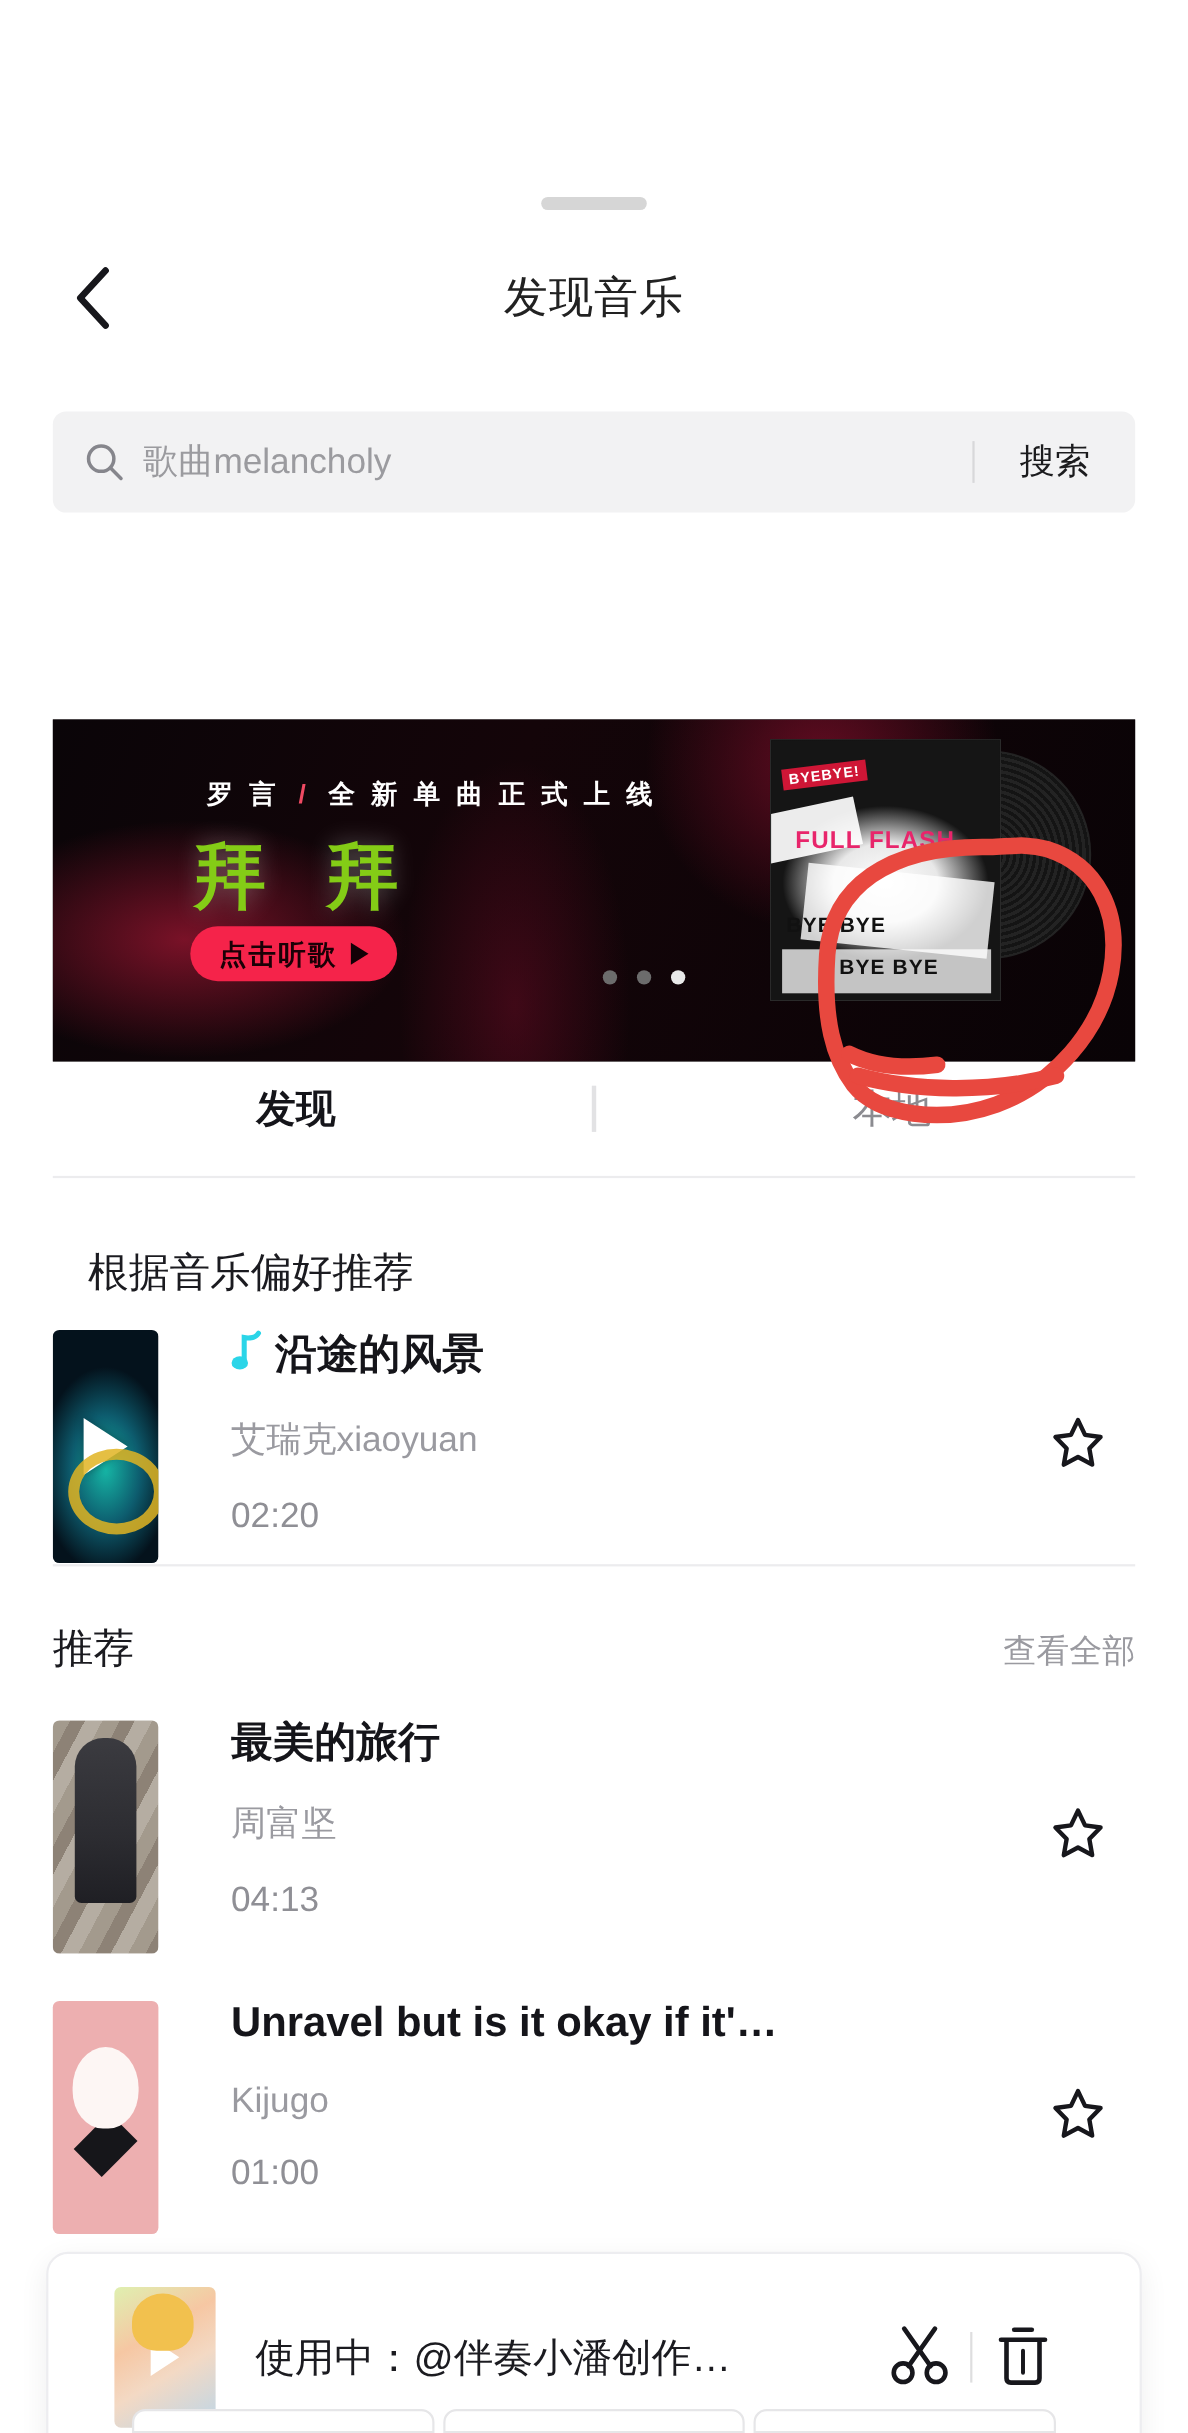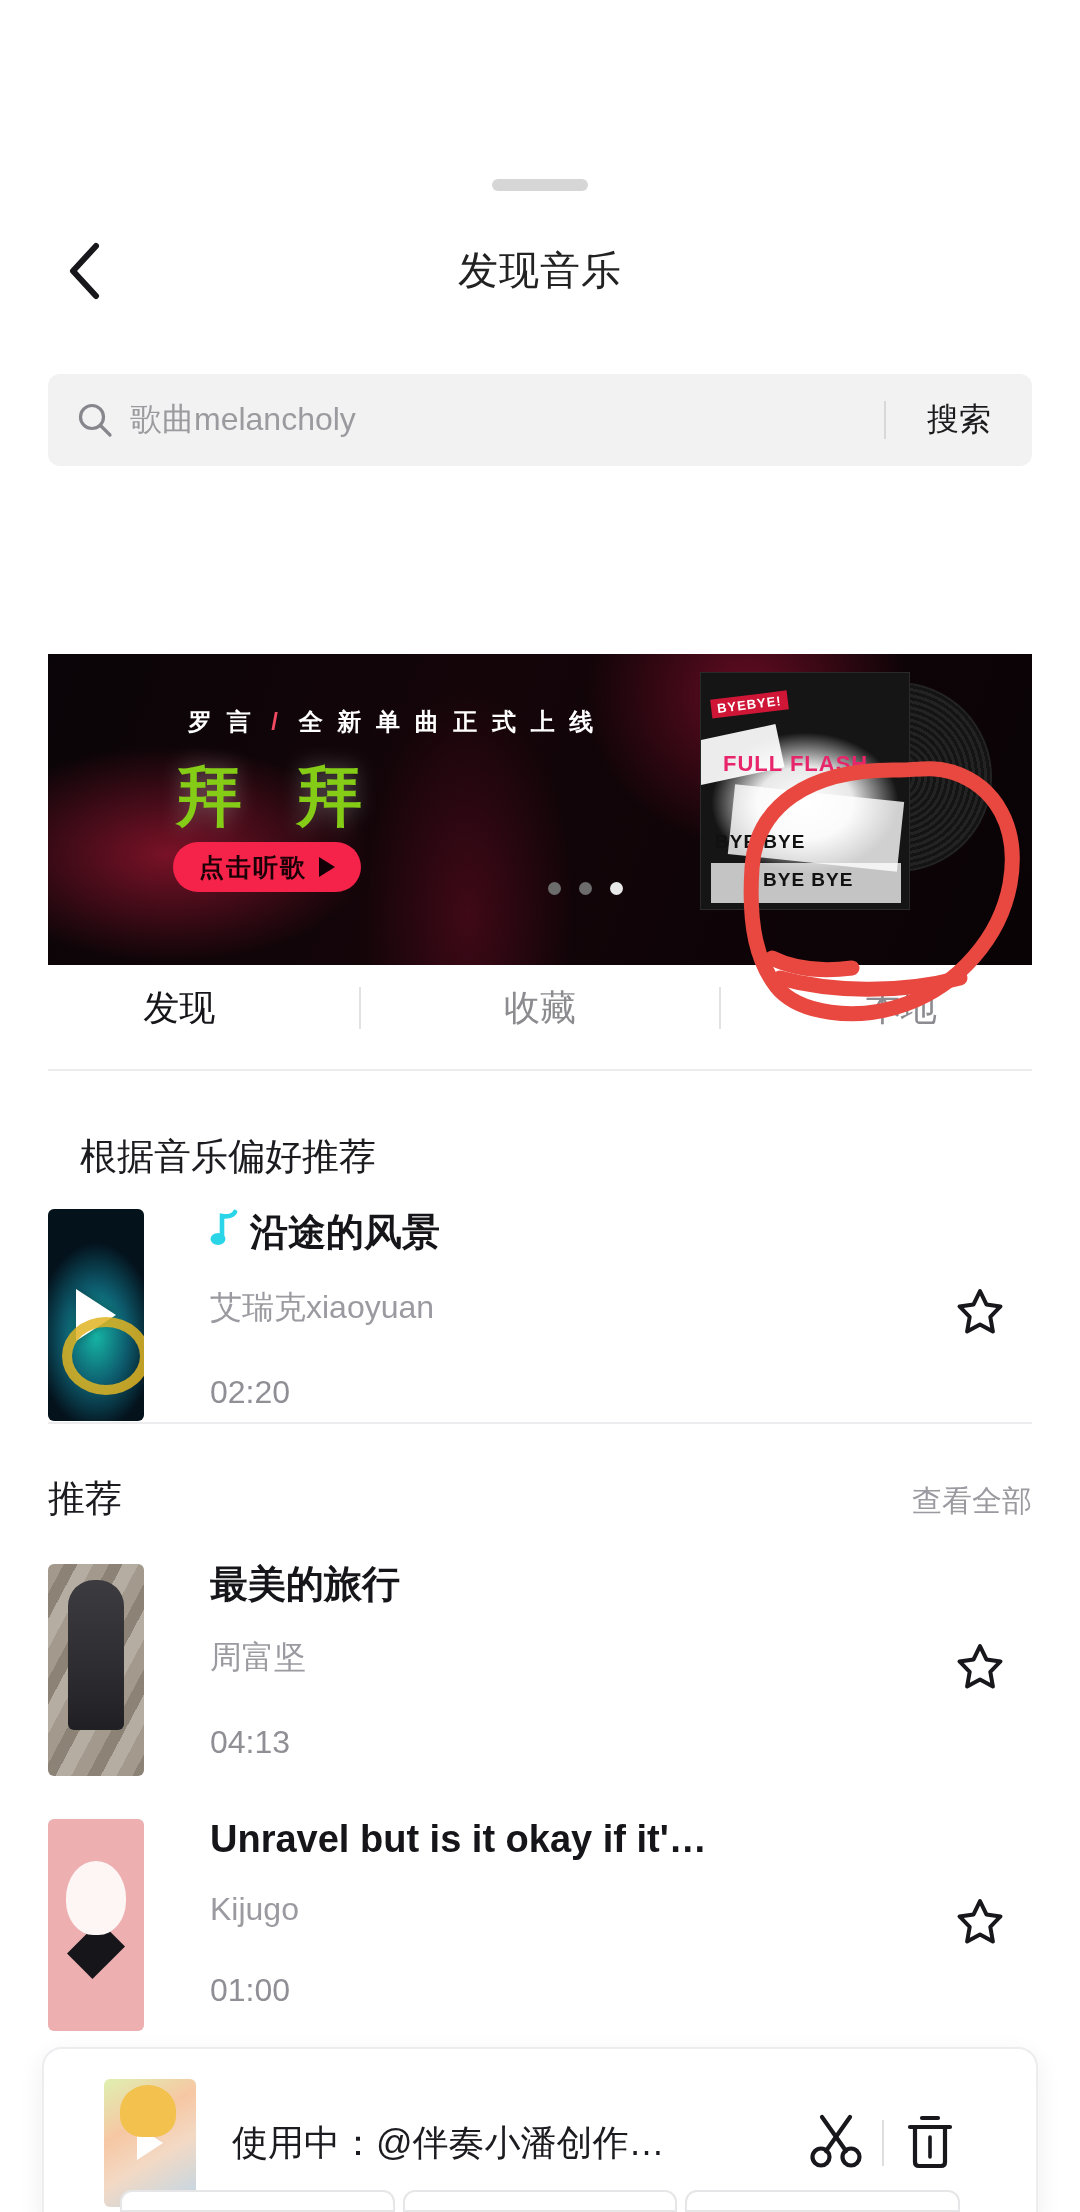--- a/index.html
+++ b/index.html
@@ -143,21 +143,21 @@
   }
 
   
   .tabs {
     position:absolute; left:0; top:800px; width:1080px; height:128px;
     display:flex; align-items:center;
   }
   .tab {
     flex:1; text-align:center; font-size:36px; color:#8b8b90;
   }
-  .tab.active { color:#15151a; font-weight:normal; }
+  .tab.active { color:#15151a; font-weight:bold; }
   .tab-sep { width:2px; height:42px; background:#e2e2e4; }
   .tabs-underline {
     position:absolute; left:48px; top:925px; width:984px; height:2px; background:#ececee;
   }
 
   
   .section-head {
     position:absolute; left:48px; width:984px;
     display:flex; align-items:baseline; justify-content:space-between;
   }
@@ -199,21 +199,21 @@
       background:linear-gradient(180deg,#2f4a78 0%,#3c5d92 100%);}
 
   .song-main { position:absolute; left:162px; top:0; right:150px; }
   .song-title {
     font-size:38px; color:#15151a; font-weight:bold; white-space:nowrap;
     overflow:hidden; text-overflow:ellipsis; line-height:1.1;
     display:flex; align-items:center; gap:10px;
   }
   .note-icon { flex:0 0 auto; }
   .song-artist { margin-top:30px; font-size:32px; color:#9a9aa0; }
-  .song-dur { margin-top:44px; font-size:32px; color:#8f8f95; }
+  .song-dur { margin-top:28px; font-size:32px; color:#8f8f95; }
   .fav-star { position:absolute; right:26px; top:76px; }
 
   .row-divider { position:absolute; left:48px; width:984px; height:2px; background:#ececee; }
 
   
   .use-card {
     position:absolute; left:42px; top:1903px; width:996px; height:192px;
     background:#fff; border:2px solid #ededf0; border-radius:20px;
     box-shadow:0 8px 26px rgba(0,0,0,.07);
     display:flex; align-items:center;
@@ -321,21 +321,20 @@
         <div class="art-tag" style="left:10px;top:22px;">BYEBYE!</div>
         <div class="art-word pink" style="left:22px;top:78px;">FULL FLASH</div>
         <div class="art-word" style="left:14px;top:158px;font-size:19px;">BYE BYE</div>
         <div class="art-word" style="left:62px;top:196px;font-size:19px;">BYE BYE</div>
       </div>
     </div>
 
     <div class="tabs">
       <div class="tab active">发现</div>
       <div class="tab-sep"></div>
-      <div class="tab">收藏</div>
       <div class="tab-sep"></div>
       <div class="tab">本地</div>
     </div>
     <div class="tabs-underline"></div>
 
     <div class="section-head" style="top:988px;margin-left:32px;">
       <div class="section-title">根据音乐偏好推荐</div>
     </div>
 
     <div class="song-row" style="top:1065px;">

